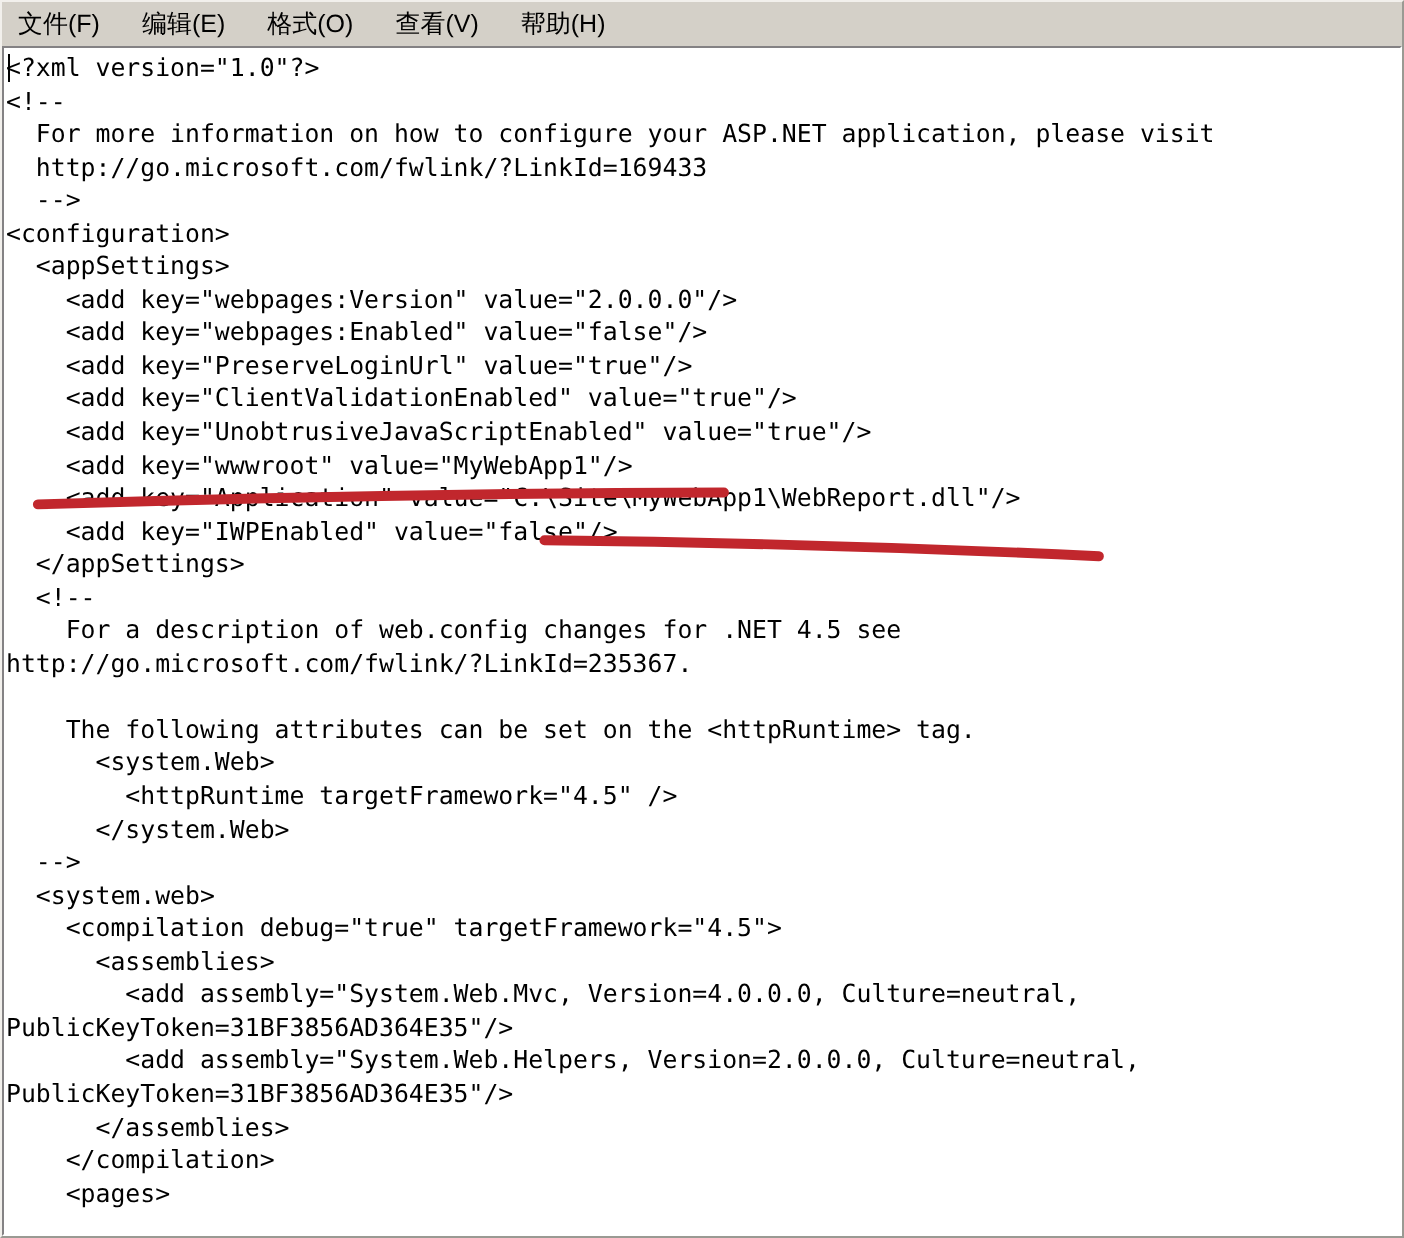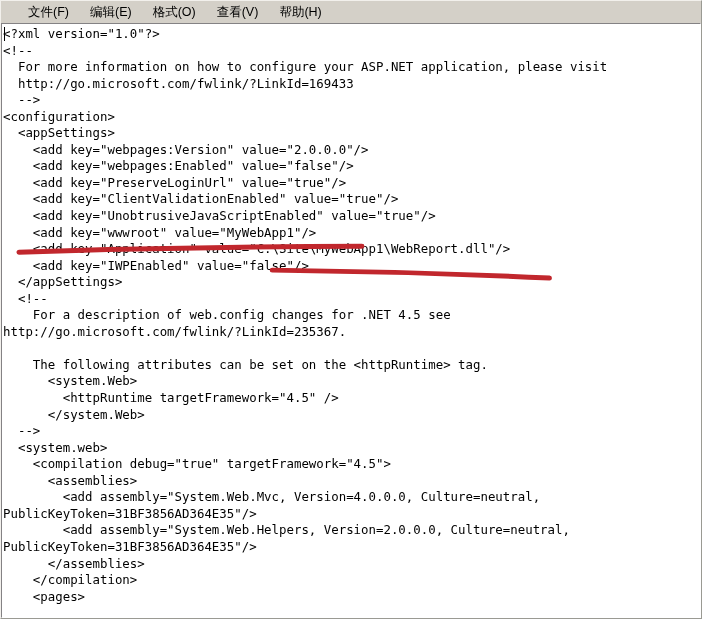--- a/index.html
+++ b/index.html
@@ -82,21 +82,20 @@
 
   
   #menubar {
     height: 21px;
     flex: 0 0 21px;
     background: #d4d0c8;
     display: flex;
     align-items: center;
     padding-left: 6px;
     border-bottom: 1px solid #d4d0c8;
-    margin-left: 19px;
   }
   .menu-item {
     font-family: "Liberation Sans", sans-serif;
     font-size: 12.5px;
     color: #000000;
     padding: 1px 9px 1px 2px;
     margin-right: 10px;
     white-space: nowrap;
     cursor: default;
     line-height: 16px;

